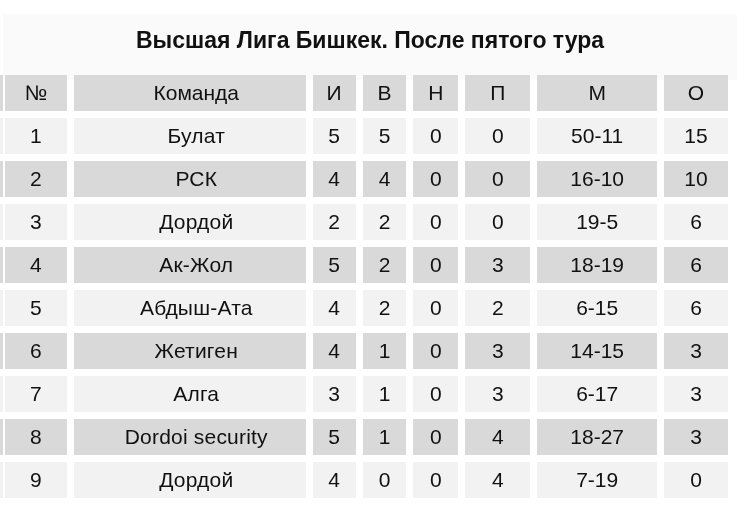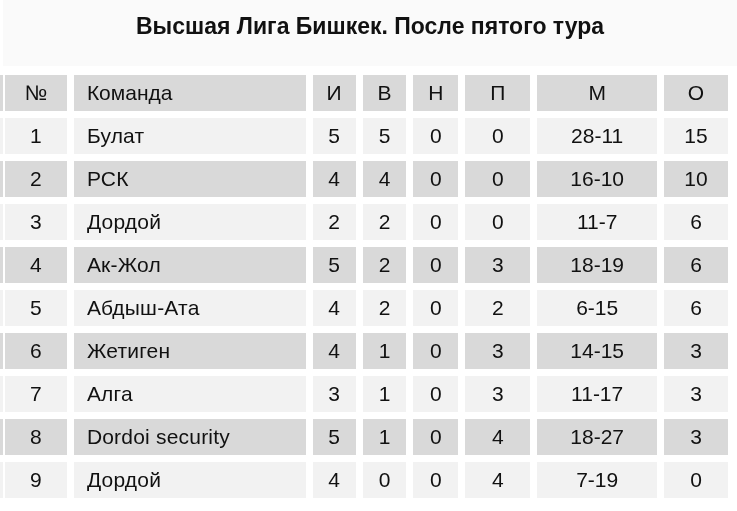--- a/index.html
+++ b/index.html
@@ -11,21 +11,21 @@
     font-family: "Liberation Sans", sans-serif;
     overflow: hidden;
   }
   .page {
     position: relative;
     width: 737px;
     height: 511px;
   }
   .title-band {
     position: absolute;
-    left: 3px; top: 0;
+    left: 3px; top: 14px;
     width: 734px; height: 66px;
     background: var(--title-band-bg, #fafafa);
     display: flex;
     align-items: center;
     justify-content: center;
   }
   .page-title {
     margin: 0;
     padding-bottom: 14px;
     font-size: 23px;
@@ -56,21 +56,21 @@
     font-weight: normal;
     color: var(--text, #111111);
     text-align: center;
     vertical-align: middle;
     white-space: nowrap;
     overflow: hidden;
   }
   thead th { background: var(--header-bg, #d9d9d9); }
   tbody tr.odd  td { background: var(--row-odd-bg, #f2f2f2); }
   tbody tr.even td { background: var(--row-even-bg, #d9d9d9); }
-  td.team, th.team-h { text-align: left; padding-left: 13px; }
+  td.team, th.team-h { text-align: center; padding-left: 13px; }
   td.team { letter-spacing: 0.2px; }
   .edge-sliver {
     position: absolute;
     left: 0; top: 75px;
     width: 3px;
   }
   .edge-sliver .band {
     width: 3px;
     height: 36px;
     margin-bottom: 7px;
@@ -105,58 +105,58 @@
         <col class="c-played">
         <col class="c-wins">
       <col class="c-draws">
         <col class="c-losses">
         <col class="c-goals">
         <col class="c-points">
     </colgroup>
     <thead>
       <tr>
         <th>№</th>
-        <th class="team-h" style="text-align:left">Команда</th>
+        <th class="team-h" style="text-align:center">Команда</th>
         <th>И</th>
         <th>В</th>
         <th>Н</th>
         <th>П</th>
         <th>М</th>
         <th>О</th>
       </tr>
     </thead>
     <tbody>
         <tr class="odd">
           <td>1</td>
           <td class="team">Булат</td>
           <td>5</td>
           <td>5</td>
           <td>0</td>
           <td>0</td>
-          <td>28-11</td>
+          <td>50-11</td>
           <td>15</td>
         </tr>
         <tr class="even">
           <td>2</td>
           <td class="team">РСК</td>
           <td>4</td>
           <td>4</td>
           <td>0</td>
           <td>0</td>
           <td>16-10</td>
           <td>10</td>
         </tr>
         <tr class="odd">
           <td>3</td>
           <td class="team">Дордой</td>
           <td>2</td>
           <td>2</td>
           <td>0</td>
           <td>0</td>
-          <td>11-7</td>
+          <td>19-5</td>
           <td>6</td>
         </tr>
         <tr class="even">
           <td>4</td>
           <td class="team">Ак-Жол</td>
           <td>5</td>
           <td>2</td>
           <td>0</td>
           <td>3</td>
           <td>18-19</td>
@@ -182,21 +182,21 @@
           <td>14-15</td>
           <td>3</td>
         </tr>
         <tr class="odd">
           <td>7</td>
           <td class="team">Алга</td>
           <td>3</td>
           <td>1</td>
           <td>0</td>
           <td>3</td>
-          <td>11-17</td>
+          <td>6-17</td>
           <td>3</td>
         </tr>
         <tr class="even">
           <td>8</td>
           <td class="team">Dordoi security</td>
           <td>5</td>
           <td>1</td>
           <td>0</td>
           <td>4</td>
           <td>18-27</td>

